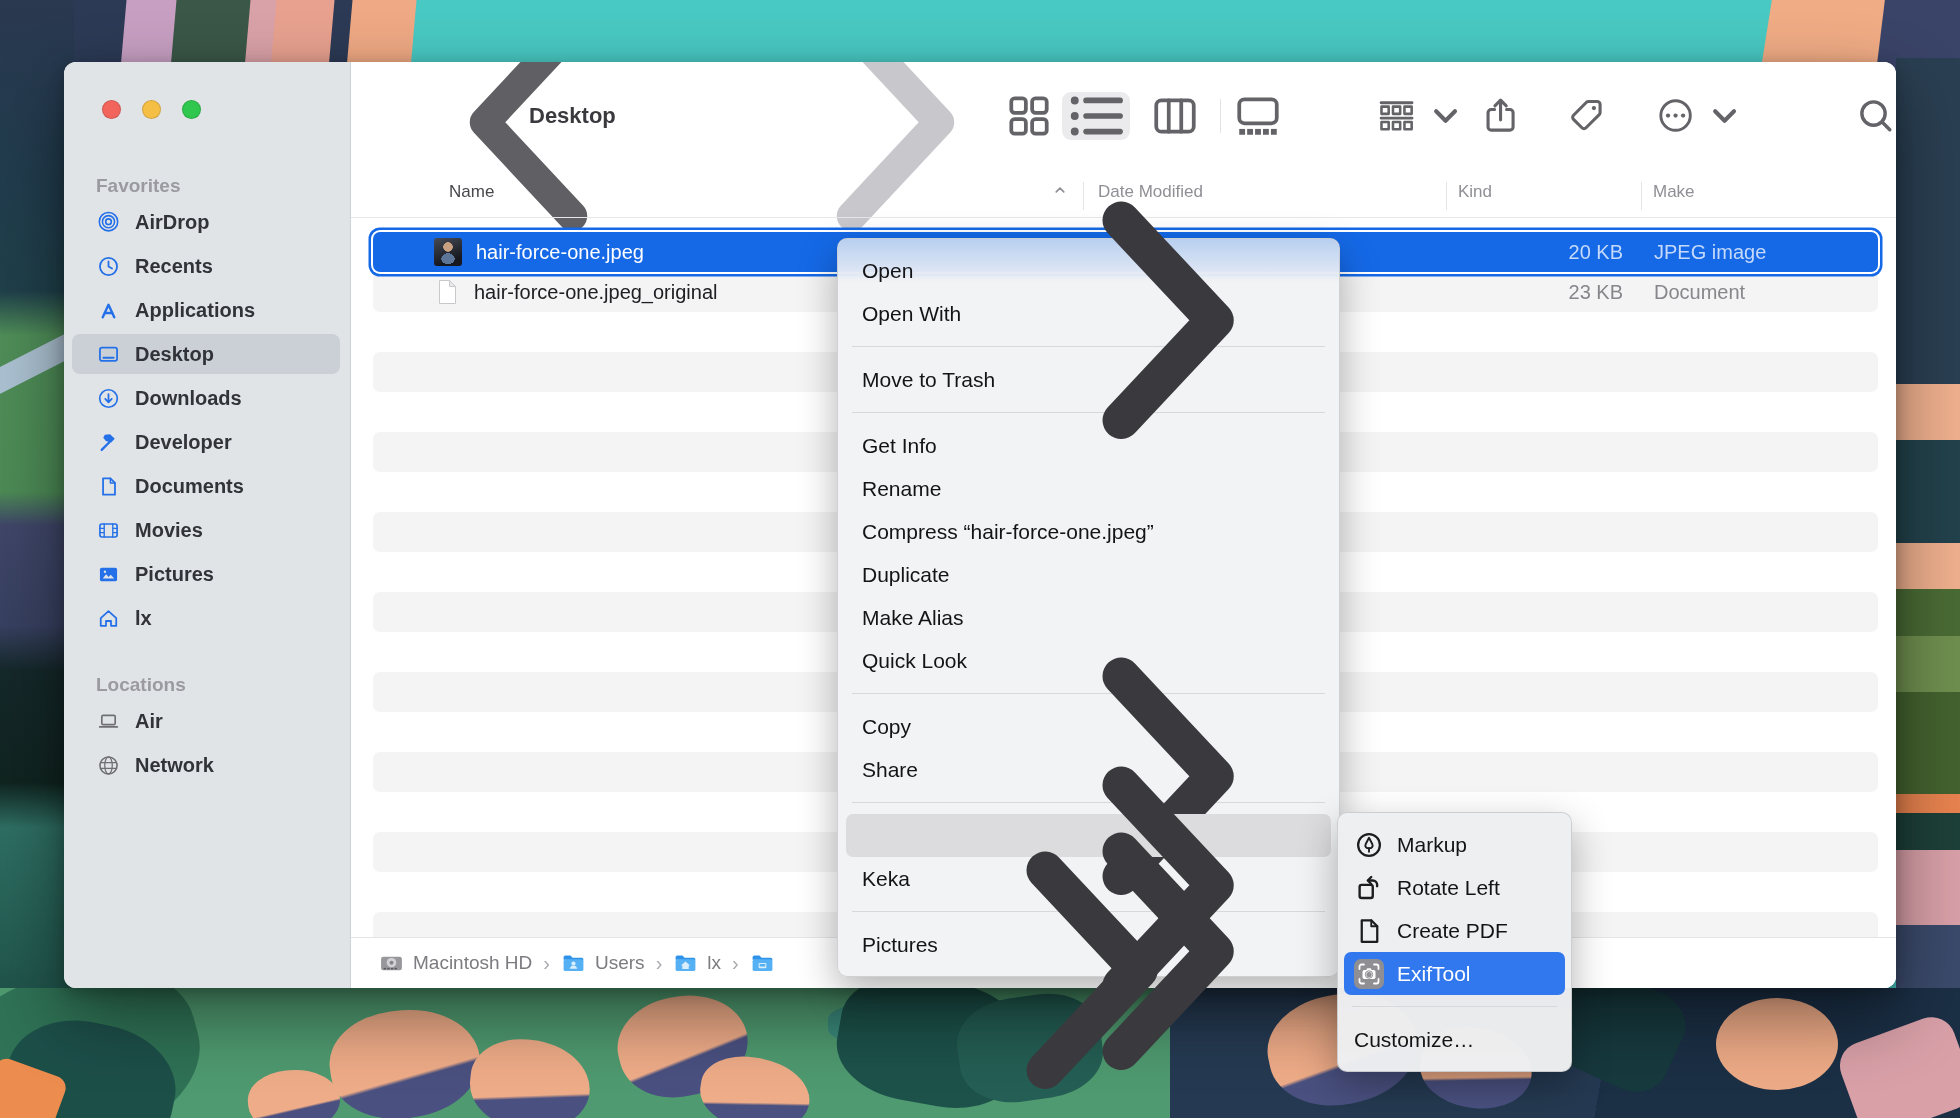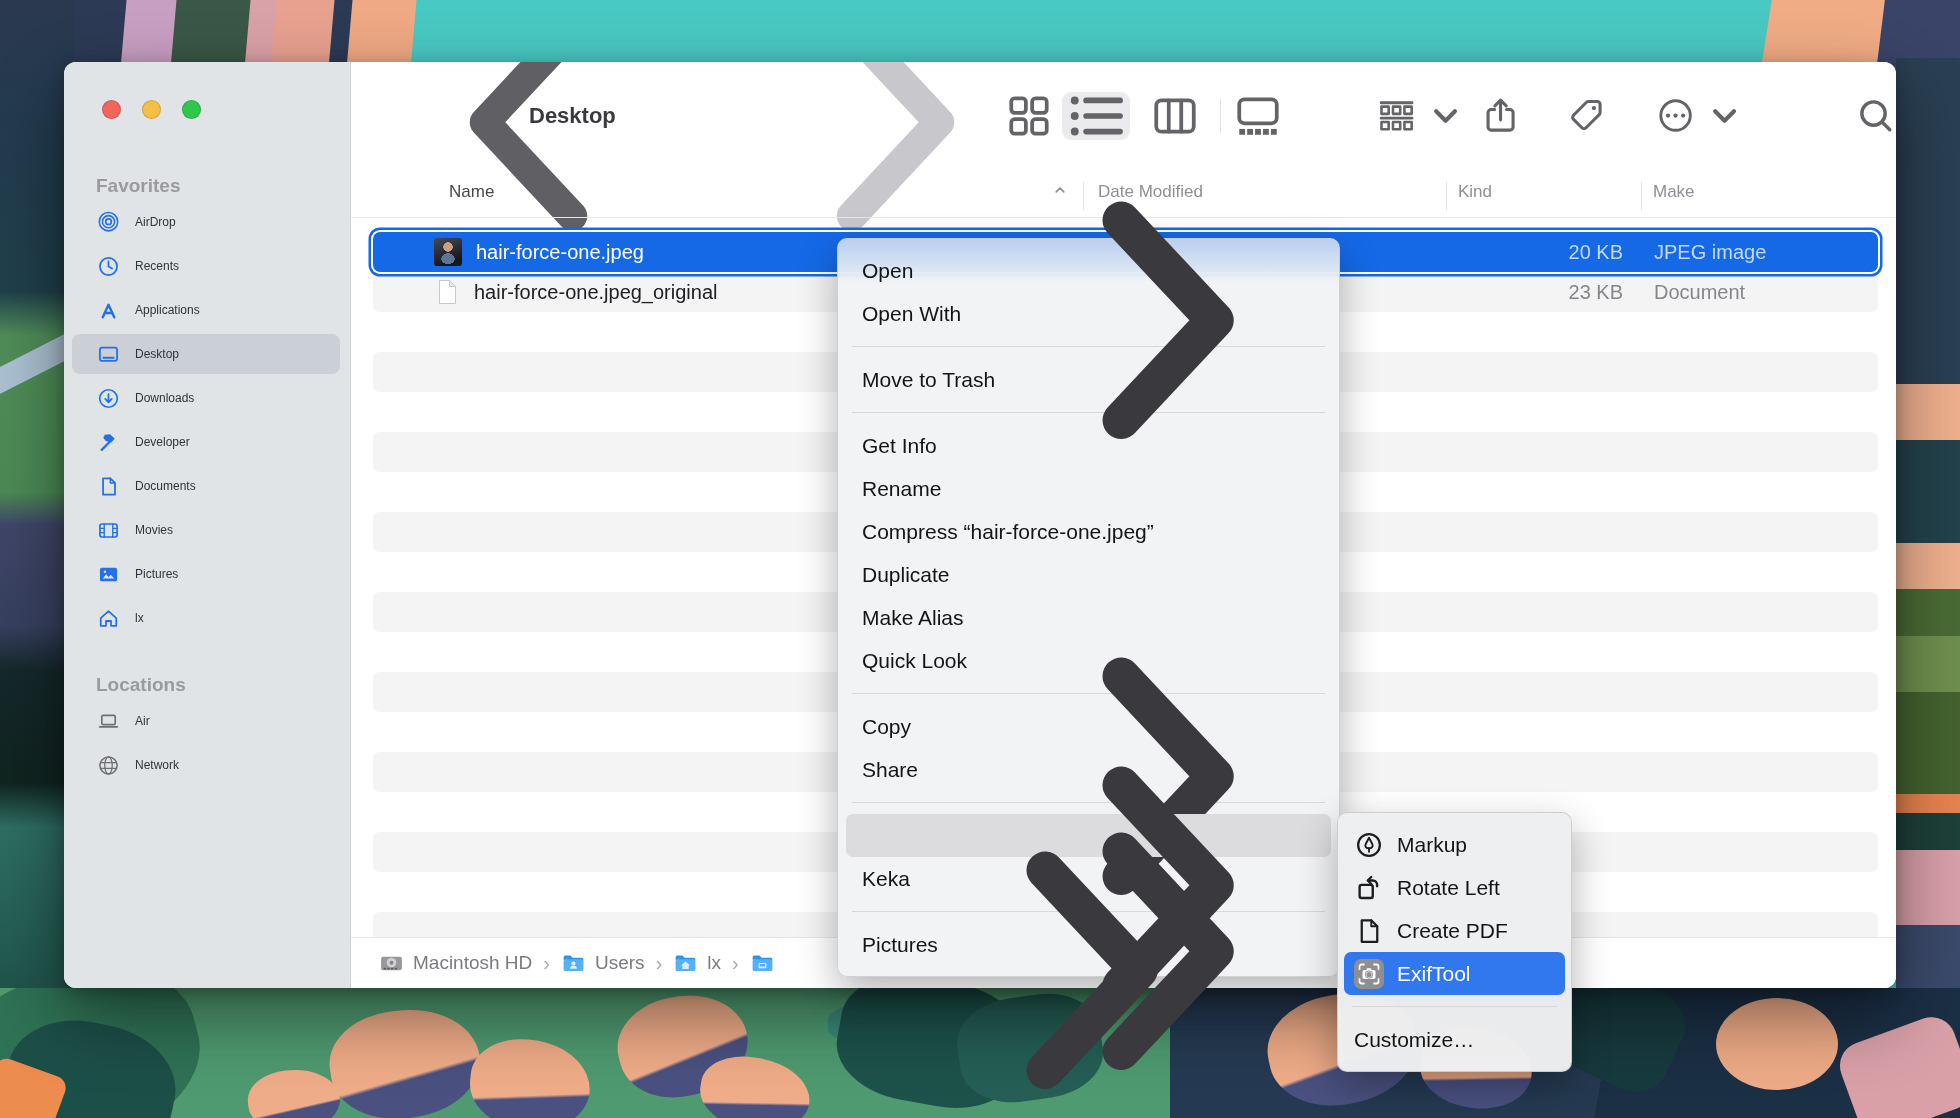--- a/index.html
+++ b/index.html
@@ -29,21 +29,21 @@
   .tl.red{background:var(--traffic-red,#f2655c);}
   .tl.yellow{background:var(--traffic-yellow,#f5bf45);}
   .tl.green{background:var(--traffic-green,#30c74e);}
   .side-header{font-size:19px;font-weight:700;color:#9a9aa0;padding-left:32px;line-height:24px;margin-top:55px;}
   .side-header.loc{margin-top:35px;}
   .side-list{margin-top:4px;}
   .side-item{display:flex;align-items:center;height:40px;margin:4px 10px 4px 8px;border-radius:8px;padding-left:25px;cursor:default;}
   .side-item.selected{background:#cbd0d6;}
   .side-item .icon{width:23px;height:23px;color:var(--sidebar-icon-blue,#2470e8);}
   .side-item .icon.gray{color:#6e6e73;}
-  .side-label{font-size:12px;color:#313338;margin-left:15px;white-space:nowrap;}
+  .side-label{font-size:20px;color:#313338;margin-left:15px;white-space:nowrap;font-weight:bold;}
 
   .content{flex:1;display:flex;flex-direction:column;background:#fff;position:relative;}
   .toolbar{height:107px;position:relative;flex:0 0 107px;}
   .tb-abs{position:absolute;top:0;height:107px;display:flex;align-items:center;}
   .tb-btn{display:flex;align-items:center;justify-content:center;color:#5f5f64;}
   .tb-btn.disabled{color:#c7c7cc;}
   .tb-btn svg{width:30px;height:30px;}
   .win-title{font-size:22px;font-weight:700;color:#3a3a3e;margin:0;}
   .view-group{display:flex;align-items:center;}
   .view-btn{width:50px;height:48px;display:flex;align-items:center;justify-content:center;color:#636368;border-radius:9px;}

